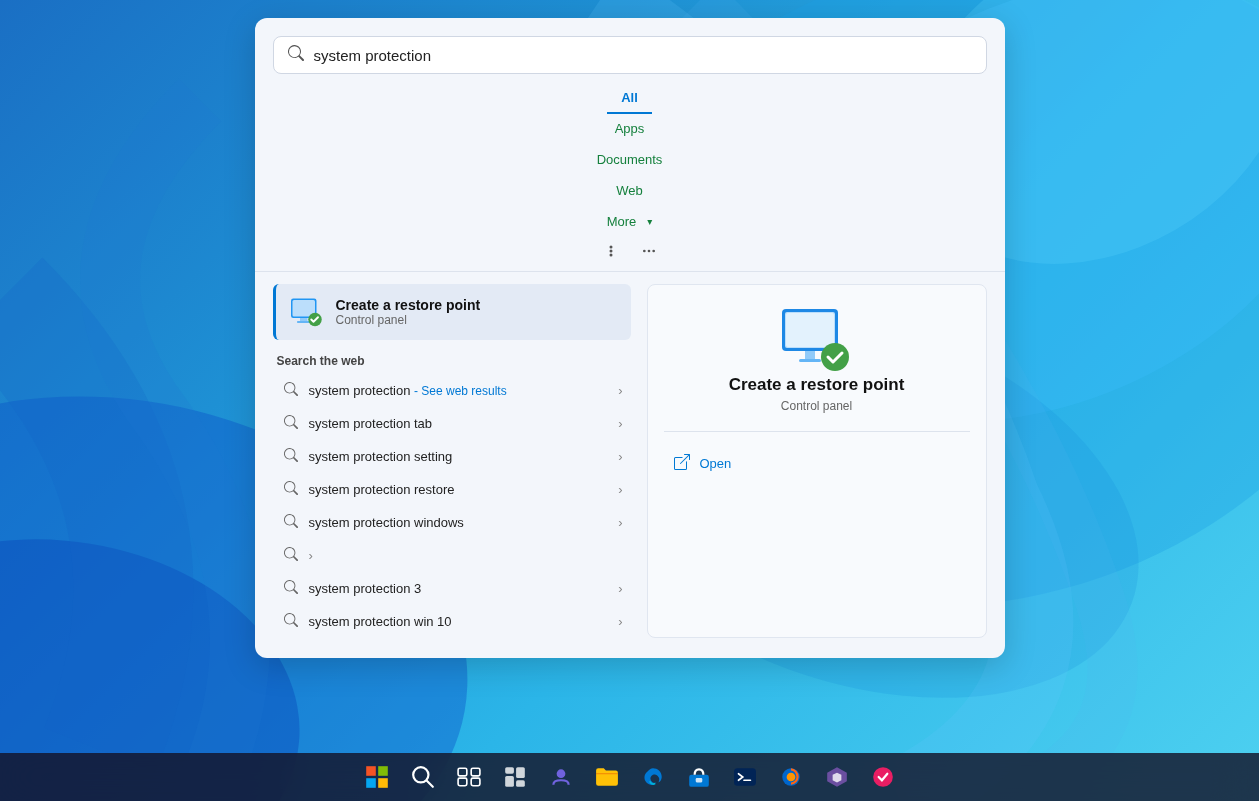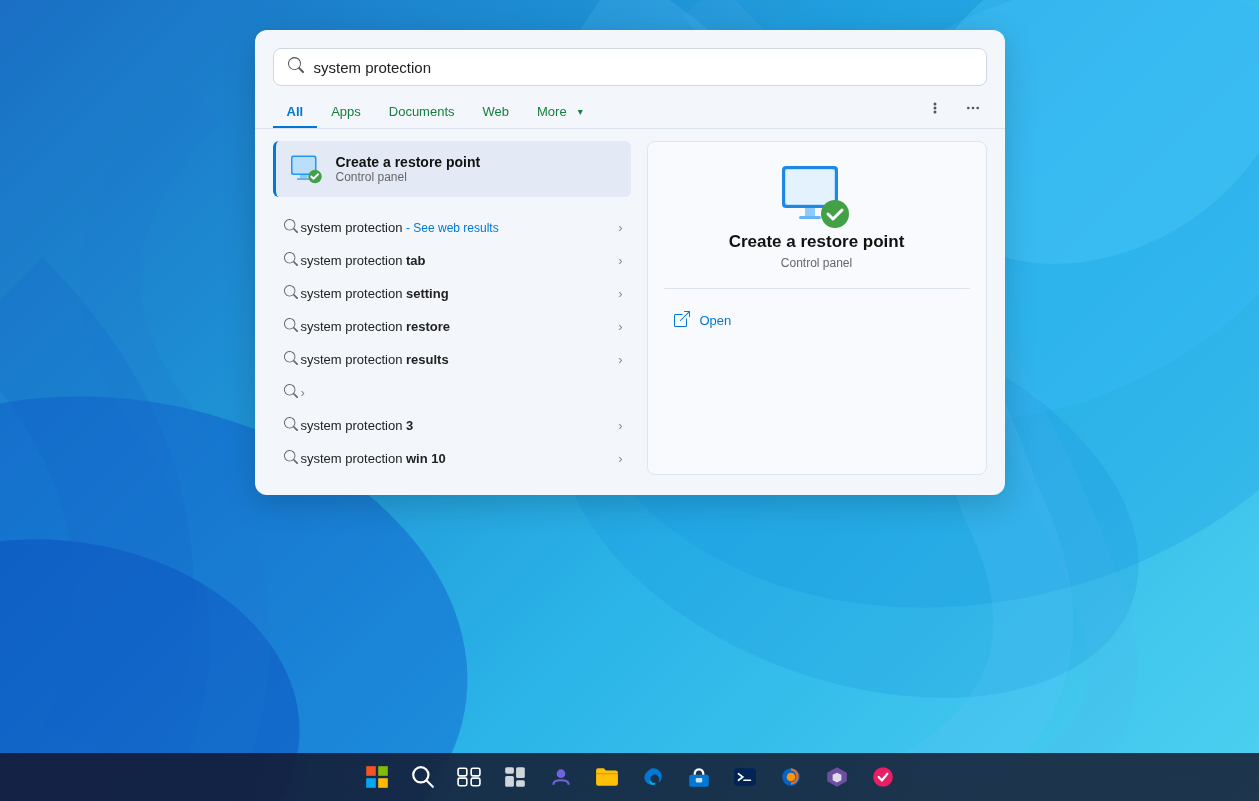--- a/index.html
+++ b/index.html
@@ -15,21 +15,21 @@
     .bg {
       position: absolute;
       inset: 0;
       background: linear-gradient(135deg, #1a6fc4 0%, #1e90d4 30%, #2bb5e8 60%, #4dd0f0 100%);
       overflow: hidden;
     }
 
     
     .search-panel {
       position: absolute;
-      top: 30px;
+      top: 18px;
       left: 50%;
       transform: translateX(-50%);
       width: 750px;
       background: #f3f6fb;
       border-radius: 12px;
       padding: 0 0 20px 0;
       box-shadow: 0 8px 32px rgba(0,0,0,0.18);
     }
 
     
@@ -59,20 +59,21 @@
     }
 
     
     .tabs {
       display: flex;
       align-items: center;
       padding: 0 18px;
       margin-top: 8px;
       border-bottom: 1px solid #dde3ed;
       gap: 0;
+      flex-direction: column;
     }
     .tab {
       padding: 8px 14px;
       font-size: 13px;
       color: #15803d;
       cursor: pointer;
       position: relative;
       white-space: nowrap;
     }
     .tab.active {
@@ -154,35 +155,35 @@
     .section-web {
       margin-top: 14px;
     }
 
     .web-result {
       display: flex;
       align-items: center;
       padding: 8px 8px;
       border-radius: 6px;
       cursor: pointer;
-      gap: 0;
+      gap: 8px;
     }
     .web-result-icon {
       color: #666;
       font-size: 15px;
       flex-shrink: 0;
       width: 20px;
       text-align: center;
     }
     .web-result-text {
       flex: 1;
       font-size: 13px;
       color: #222;
     }
-    .web-result-text .bold { font-weight: 700; }
+    .web-result-text .bold { font-weight: 400; }
     .web-result-text .link-style { color: #0078d4; font-size: 12px; }
     .web-result-chevron {
       color: #888;
       font-size: 13px;
     }
 
     
     .results-right {
       width: 340px;
       flex-shrink: 0;
@@ -357,20 +358,21 @@
           <circle cx="36" cy="34" r="9" fill="#43a047"></circle>
           <path d="M31 34 l3 3 l6-6" stroke="white" stroke-width="2.5" fill="none" stroke-linecap="round" stroke-linejoin="round"></path>
         </svg>
         <div class="best-match-text">
           <h3>Create a restore point</h3>
           <p>Control panel</p>
         </div>
       </div>
 
       <div class="section-web">
+        <div class="section-label">Search the web</div>
 
         <div class="web-result">
           <span class="web-result-icon">
             <svg width="14" height="14" viewBox="0 0 16 16" fill="#666">
               <path d="M11.742 10.344a6.5 6.5 0 1 0-1.397 1.398h-.001c.03.04.062.078.098.115l3.85 3.85a1 1 0 0 0 1.415-1.414l-3.85-3.85a1.007 1.007 0 0 0-.115-.099zm-5.242 1.856a5.5 5.5 0 1 1 0-11 5.5 5.5 0 0 1 0 11z"></path>
             </svg>
           </span>
           <span class="web-result-text">
             system protection <span class="link-style">- See web results</span>
           </span>
@@ -413,21 +415,21 @@
           <span class="web-result-chevron">›</span>
         </div>
 
         <div class="web-result">
           <span class="web-result-icon">
             <svg width="14" height="14" viewBox="0 0 16 16" fill="#666">
               <path d="M11.742 10.344a6.5 6.5 0 1 0-1.397 1.398h-.001c.03.04.062.078.098.115l3.85 3.85a1 1 0 0 0 1.415-1.414l-3.85-3.85a1.007 1.007 0 0 0-.115-.099zm-5.242 1.856a5.5 5.5 0 1 1 0-11 5.5 5.5 0 0 1 0 11z"></path>
             </svg>
           </span>
           <span class="web-result-text">
-            system protection <span class="bold">results</span>
+            system protection <span class="bold">windows</span>
           </span>
           <span class="web-result-chevron">›</span>
         </div>
 
         <div class="web-result">
           <span class="web-result-icon">
             <svg width="14" height="14" viewBox="0 0 16 16" fill="#666">
               <path d="M11.742 10.344a6.5 6.5 0 1 0-1.397 1.398h-.001c.03.04.062.078.098.115l3.85 3.85a1 1 0 0 0 1.415-1.414l-3.85-3.85a1.007 1.007 0 0 0-.115-.099zm-5.242 1.856a5.5 5.5 0 1 1 0-11 5.5 5.5 0 0 1 0 11z"></path>
             </svg>
           </span>

